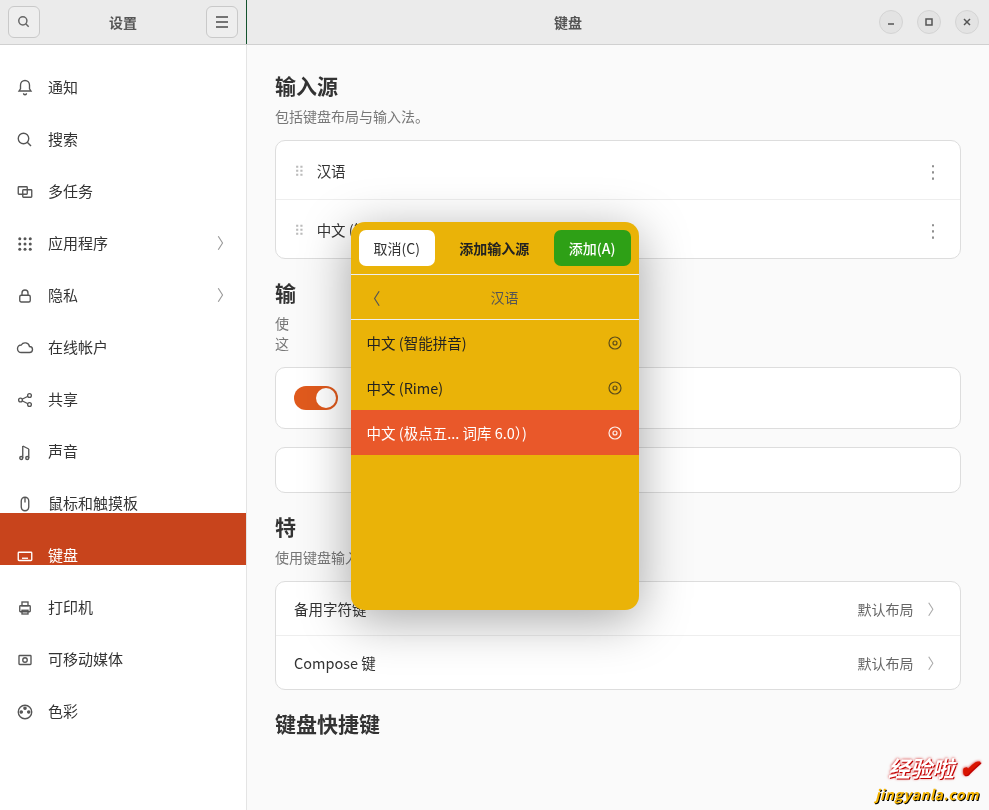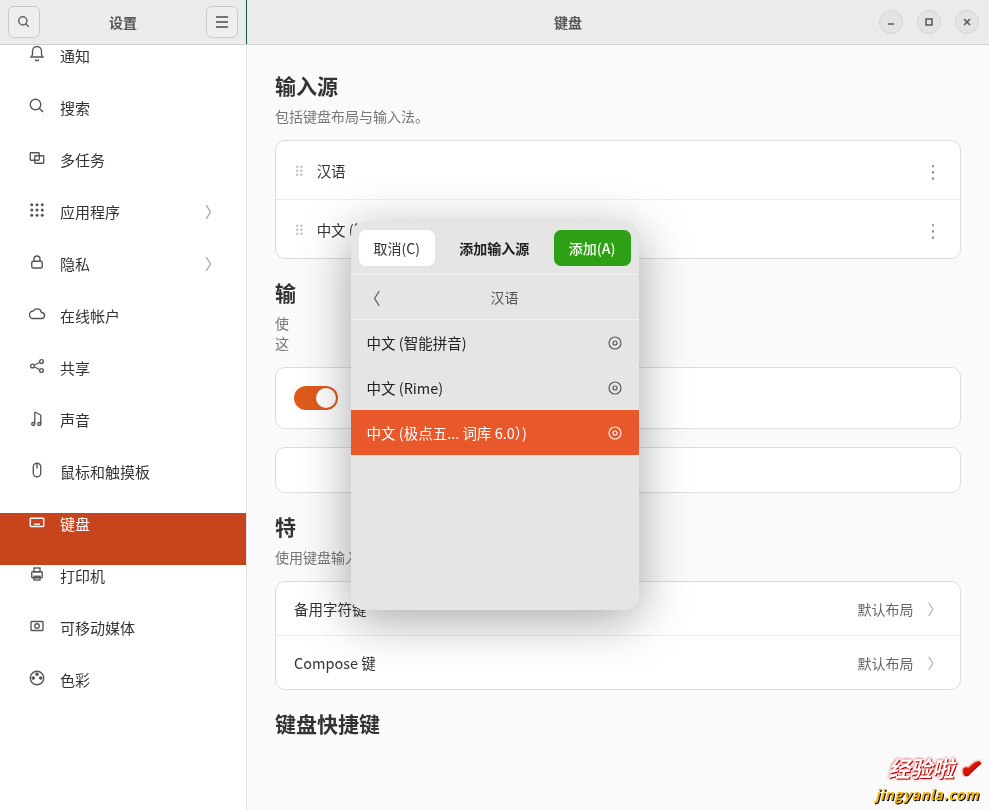--- a/index.html
+++ b/index.html
@@ -10,42 +10,42 @@
 .tb-left { width: 247px; display: flex; align-items: center; padding: 0 8px; border-right: 1px solid #14532d; }
 .tb-left .sq-btn { width: 32px; height: 32px; border: 1px solid #c9c9c9; border-radius: 6px; background: #eee; display: flex; align-items: center; justify-content: center; }
 .tb-left .title { flex: 1; text-align: center; font-weight: 600; font-size: 14px; color: #555; }
 .tb-right { flex: 1; display: flex; align-items: center; padding: 0 10px; }
 .tb-right .title { flex: 1; text-align: center; font-weight: 600; font-size: 14px; color: #555; }
 .win-btns { display: flex; gap: 14px; }
 .win-btn { width: 24px; height: 24px; border-radius: 50%; background: #e3e3e3; border: 1px solid #d4d4d4; display: flex; align-items: center; justify-content: center; font-size: 11px; color: #555; }
 
 .body-area { display: flex; height: calc(100% - 45px); }
 .sidebar { width: 247px; background: #fff; border-right: 1px solid #e4e4e4; overflow-y: auto; }
-.side-item { display: flex; align-items: flex-start; padding: 0 26px; height: 52px; font-size: 15px; color: #333; cursor: pointer; }
+.side-item { display: flex; align-items: flex-end; padding: 0 14px; height: 52px; font-size: 15px; color: #333; cursor: pointer; }
 .side-item.active { background: #c8441c; color: #fff; }
 .side-item .icon { width: 22px; margin-right: 12px; color: #555; display:flex; align-items:center; justify-content:center; }
 .side-item.active .icon { color: #fff; }
 .side-item .chev { margin-left: auto; color: #999; }
 
 .content { flex: 1; overflow-y: auto; padding: 25px 28px; background: #fafafa; }
 .section-title { font-size: 21px; font-weight: 600; color: #333; }
 .section-sub { font-size: 14px; color: #777; margin-top: 6px; margin-bottom: 14px; }
 .card-list { border: 1px solid #ddd; border-radius: 10px; background: #fff; margin-bottom: 18px; }
 .card-row { display: flex; align-items: center; padding: 16px 18px; border-bottom: 1px solid #eee; font-size: 14.5px; color: #333; }
 .card-row:last-child { border-bottom: none; }
 .card-row .drag { color: #bbb; margin-right: 14px; letter-spacing: -2px; }
 .card-row .dots { margin-left: auto; color: #888; font-size: 18px; }
 .card-row .right-label { margin-left: auto; color: #666; font-size: 14px; }
 .card-row .chev2 { margin-left: 14px; color: #aaa; }
 .toggle-row { padding: 18px; }
 .toggle { width: 44px; height: 24px; background: #e05a1d; border-radius: 12px; position: relative; }
 .toggle::after { content:''; position:absolute; right:2px; top:2px; width:20px; height:20px; background:#fff; border-radius:50%; }
 
 .modal-overlay { position: absolute; inset: 0; background: rgba(0,0,0,0.0); display: flex; align-items: flex-start; justify-content: center; }
-.modal { margin-top: 222px; width: 288px; background: #e5e5e5; border-radius: 14px; box-shadow: 0 10px 50px rgba(0,0,0,0.35); overflow: hidden; }
+.modal { margin-top: 222px; width: 288px; background: #eab308; border-radius: 14px; box-shadow: 0 10px 50px rgba(0,0,0,0.35); overflow: hidden; }
 .modal-head { display: flex; align-items: center; padding: 8px; gap:6px; }
 .modal-head .btn { padding: 7px 14px; border-radius: 7px; font-size: 14px; cursor: pointer; border:1px solid transparent; }
 .btn-cancel { background:#fff; border:1px solid #ccc; color:#333; }
 .modal-head .mtitle { flex:1; text-align:center; font-weight:600; font-size:14px; color:#222; }
 .btn-add { background:#2ea016; color:#fff; font-weight:500; }
 .modal-lang-head { display:flex; align-items:center; padding: 10px 14px; border-top:1px solid #eee; border-bottom:1px solid #eee; }
 .modal-lang-head .back { color:#555; font-size:16px; width:20px; cursor:pointer; }
 .modal-lang-head .lname { flex:1; text-align:center; color:#555; font-size:14px; }
 .modal-list { max-height: 300px; min-height: 290px; }
 .mitem { display:flex; align-items:center; padding: 12px 16px; font-size:14.5px; color:#222; cursor:pointer; }

